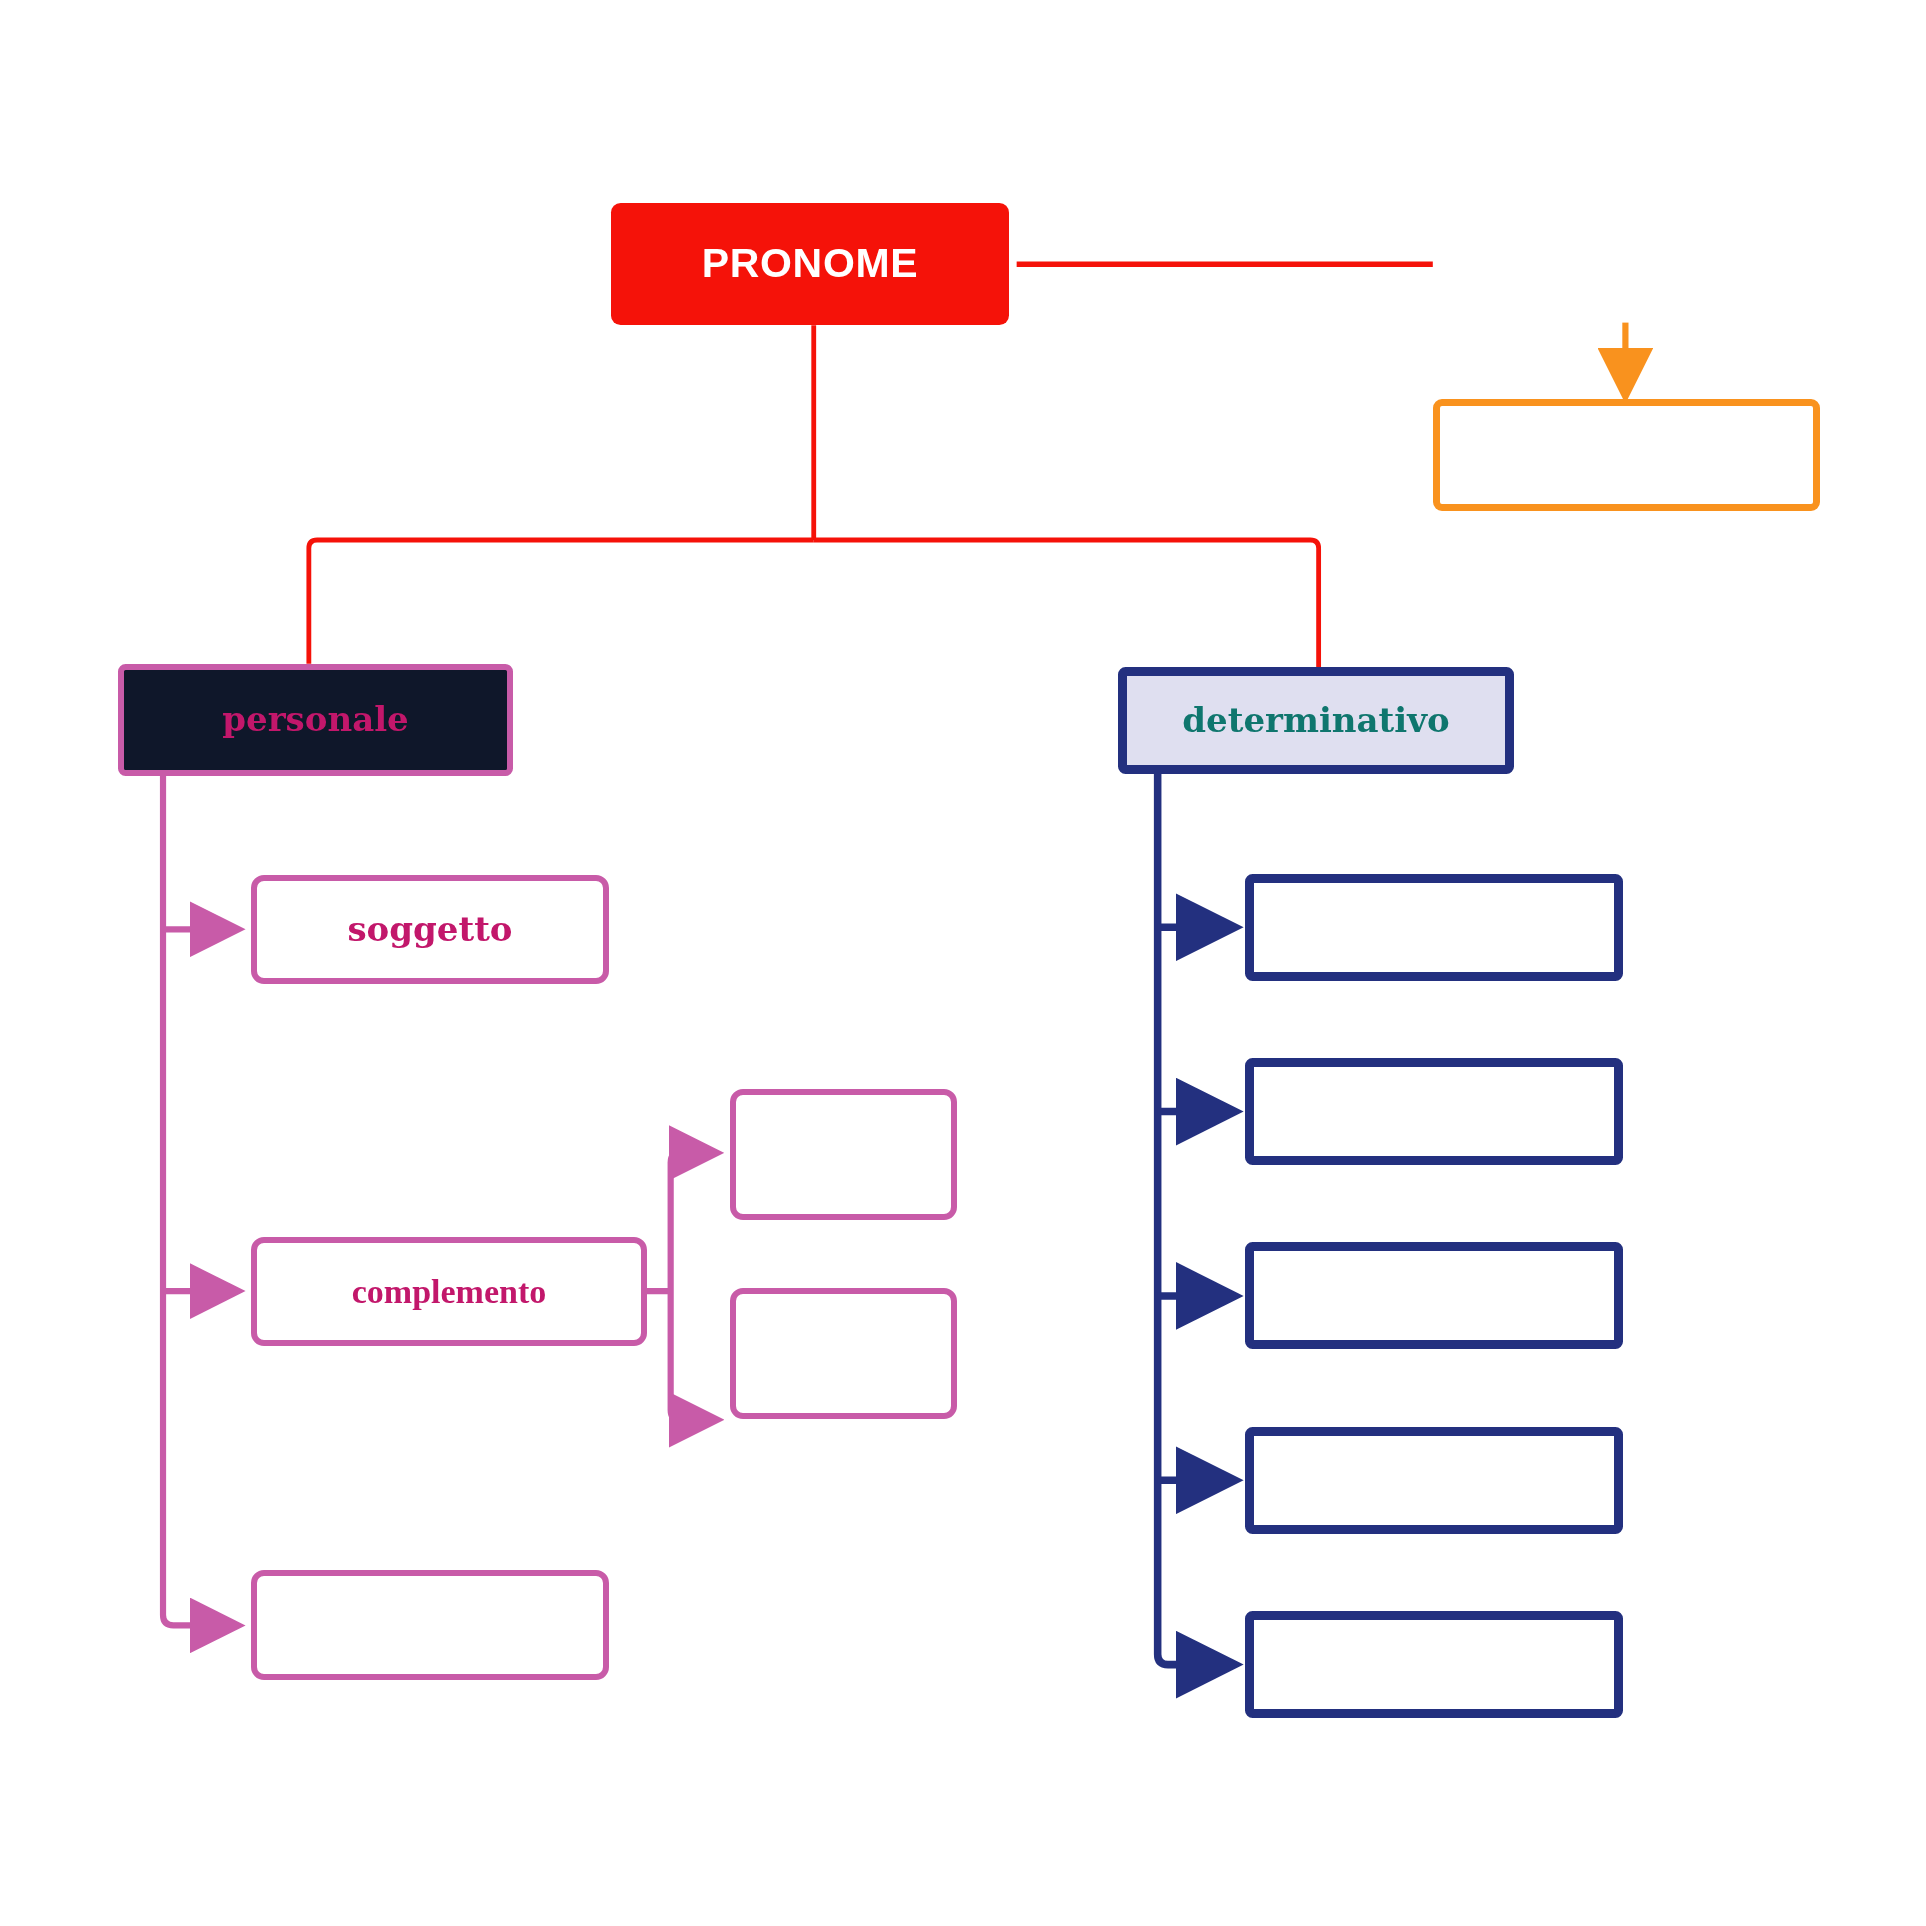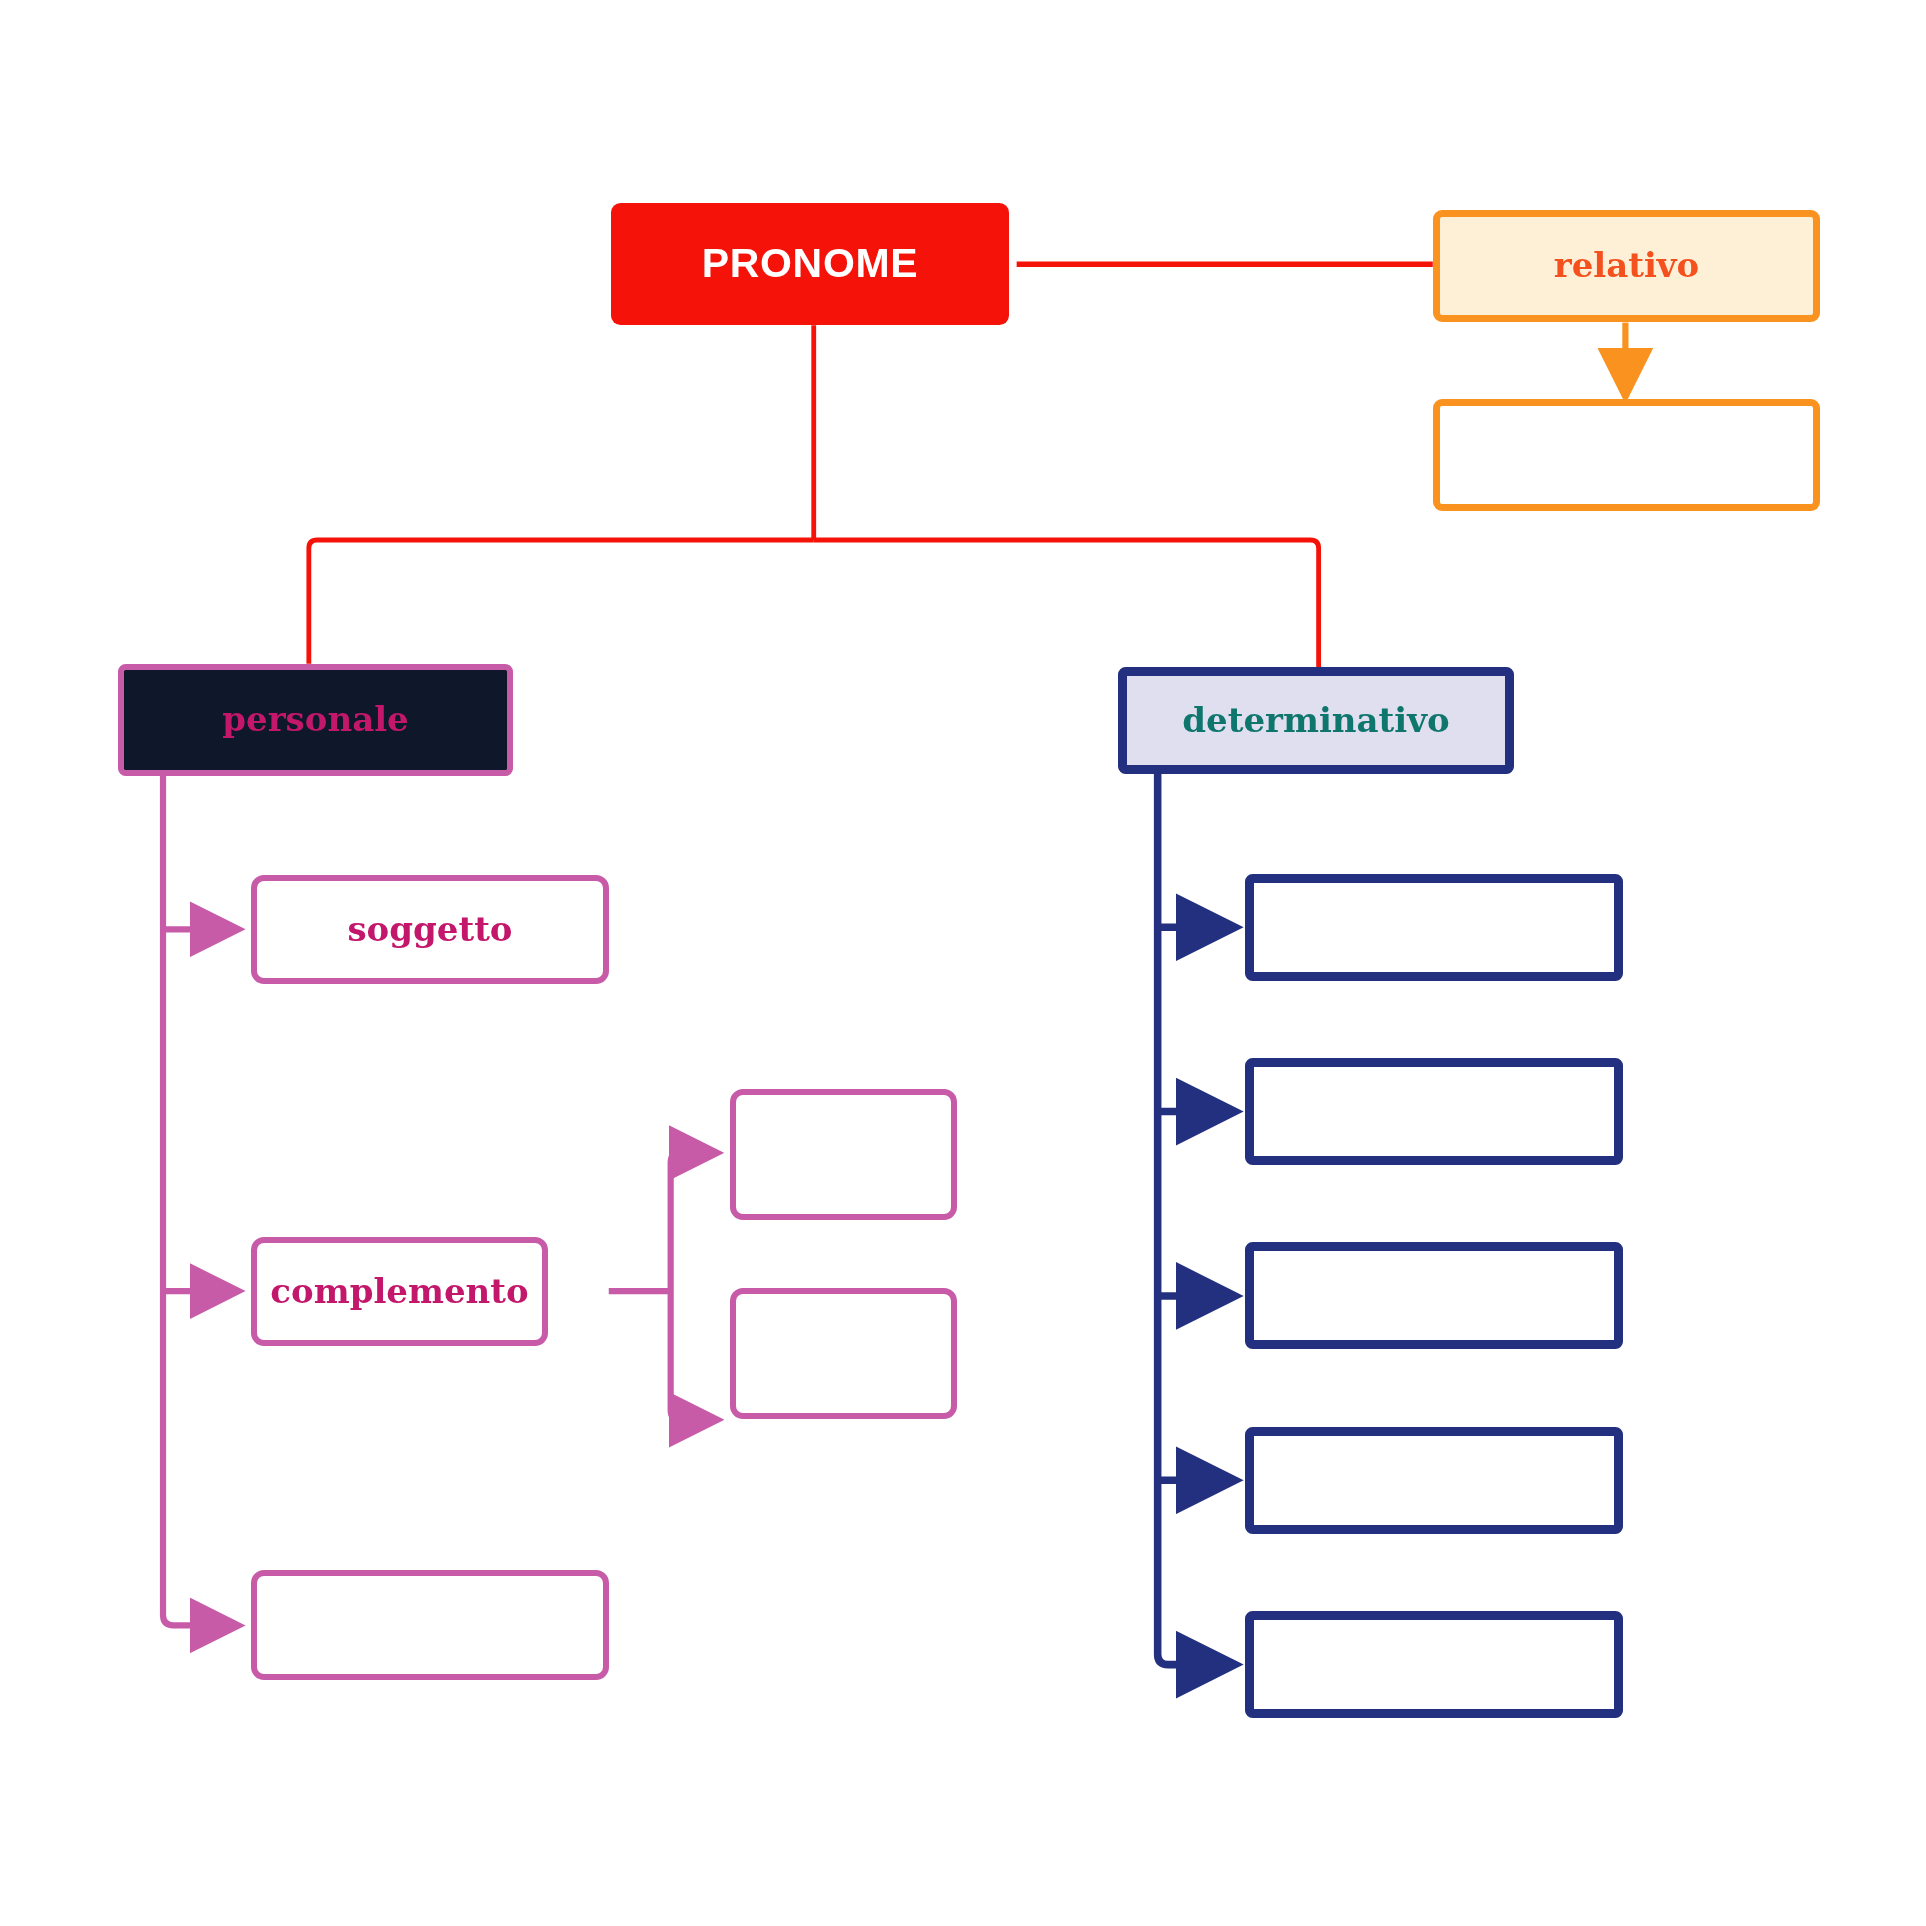--- a/index.html
+++ b/index.html
@@ -80,21 +80,21 @@
   .n-pink {
     background: #ffffff;
     border: 6.9px solid #c85ba8;
     border-radius: 13px;
     color: #c2176b;
     font-family: "DejaVu Serif", serif;
     font-weight: bold;
     font-size: 34px;
   }
   .n-soggetto   { left: 251px;  top: 875px; width: 358px; height: 109px; }
-  .n-complemento{ left: 251px;  top: 1237px; width: 297px; height: 109px; }
+  .n-complemento{ left: 251px;  top: 1237px; width: 396px; height: 109px; font-family: Liberation Serif, serif; }
   .n-pink-empty3{ left: 251px;  top: 1570px; width: 358px; height: 110px; }
   .n-pink-sub1  { left: 730px; top: 1089px; width: 227px; height: 131px; }
   .n-pink-sub2  { left: 730px; top: 1288px; width: 227px; height: 131px; }
 
   
   .n-blue-filled {
     left: 1118px; top: 667px;
     width: 396px;  height: 107px;
     background: #dfdff0;
     border: 9px solid #23307f;
@@ -154,21 +154,20 @@
 
     <path d="M1683,1125 L1683,2405 Q1683,2420 1698,2420 L1775,2420" stroke="#23307f" stroke-width="11" fill="none" marker-end="url(#arrow-blue)"></path>
     <path d="M1683,1348 L1775,1348" stroke="#23307f" stroke-width="11" fill="none" marker-end="url(#arrow-blue)"></path>
     <path d="M1683,1616 L1775,1616" stroke="#23307f" stroke-width="11" fill="none" marker-end="url(#arrow-blue)"></path>
     <path d="M1683,1884 L1775,1884" stroke="#23307f" stroke-width="11" fill="none" marker-end="url(#arrow-blue)"></path>
     <path d="M1683,2152 L1775,2152" stroke="#23307f" stroke-width="11" fill="none" marker-end="url(#arrow-blue)"></path>
   </svg>
 
   <div class="node n-root">PRONOME</div>
 
-  <div class="node n-orange-filled">relativo</div>
   <div class="node n-orange-empty"></div>
 
   <div class="node n-pink-filled">personale</div>
   <div class="node n-pink n-soggetto">soggetto</div>
   <div class="node n-pink n-complemento">complemento</div>
   <div class="node n-pink n-pink-empty3"></div>
   <div class="node n-pink n-pink-sub1"></div>
   <div class="node n-pink n-pink-sub2"></div>
 
   <div class="node n-blue-filled">determinativo</div>

